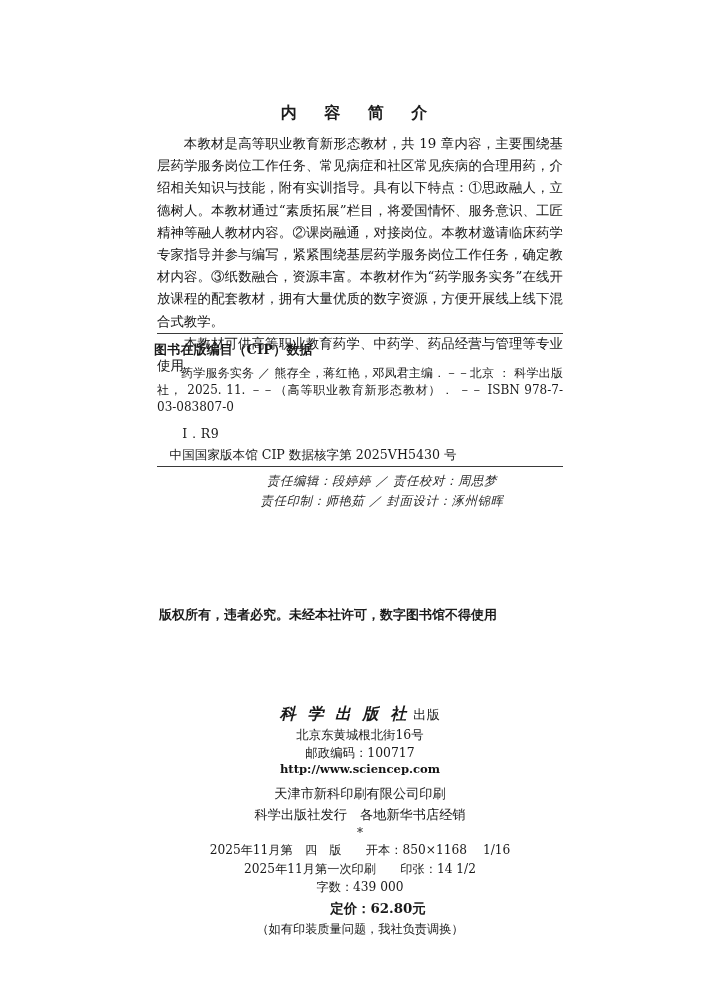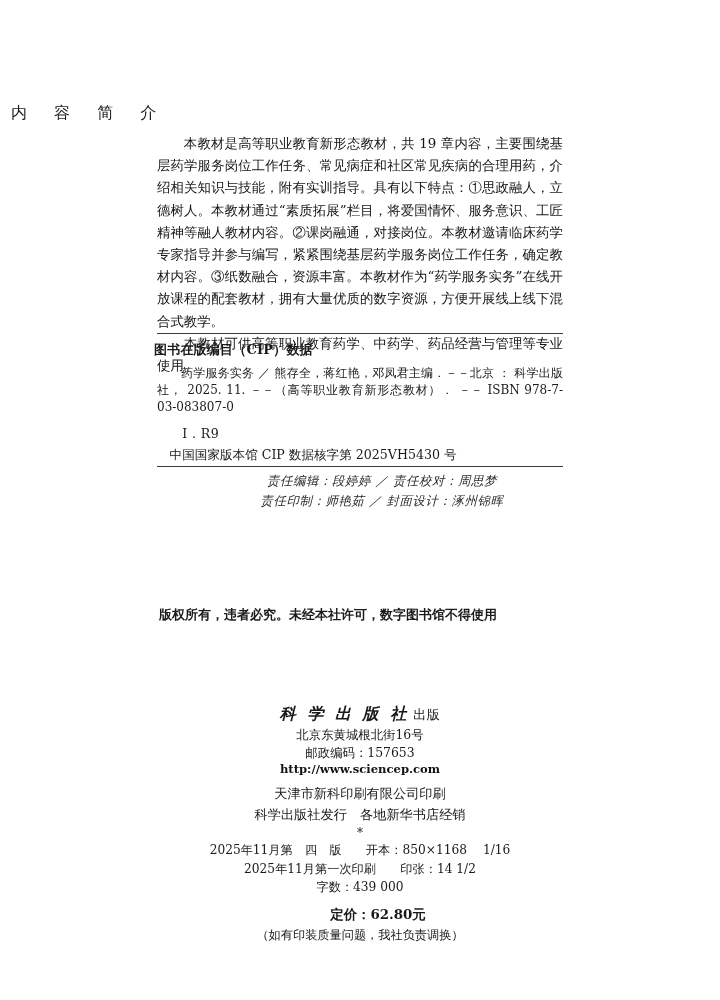--- a/index.html
+++ b/index.html
@@ -21,23 +21,23 @@
     left: 0; top: 0;
     width: 720px;
     height: 1000px;
   }
 
   
   .summary-title {
     position: absolute;
     left: 0; top: 103px;
     width: 708px;
-    text-align: left;
+    text-align: center;
     font-size: 16px;
-    font-weight: normal;
+    font-weight: bold;
     letter-spacing: 11px;
     text-indent: 11px;
     color: #1b1b1b;
   }
 
   .summary-body {
     position: absolute;
     left: 157px;
     top: 133px;
     width: 406px;
@@ -185,21 +185,21 @@
     white-space: pre;
   }
   .imprint-words {
     font-size: 12.2px;
     line-height: 18.6px;
   }
   .imprint-price {
     font-size: 13.4px;
     font-weight: bold;
     line-height: 21px;
-    margin-top: 7px;
+    margin-top: 1px;
     padding-left: 36px;
   }
   .imprint-note {
     font-size: 12.2px;
     line-height: 19px;
     margin-top: 1px;
   }
 </style>
 </head>
 <body>
@@ -235,21 +235,21 @@
   <div class="copyright">版权所有，违者必究。未经本社许可，数字图书馆不得使用</div>
 
   <div class="imprint">
 
     <div class="imprint-logo-line">
       <span class="logo-script">科 学 出 版 社</span><span class="logo-suffix">出版</span>
     </div>
 
     <div class="imprint-line">北京东黄城根北街16号</div>
 
-    <div class="imprint-line">邮政编码：157653</div>
+    <div class="imprint-line">邮政编码：100717</div>
 
     <div class="imprint-url">http://www.sciencep.com</div>
 
     <div class="imprint-gap"></div>
 
     <div class="imprint-print">天津市新科印刷有限公司印刷</div>
 
     <div class="imprint-print">科学出版社发行　各地新华书店经销</div>
 
     <div class="imprint-star">*</div>

